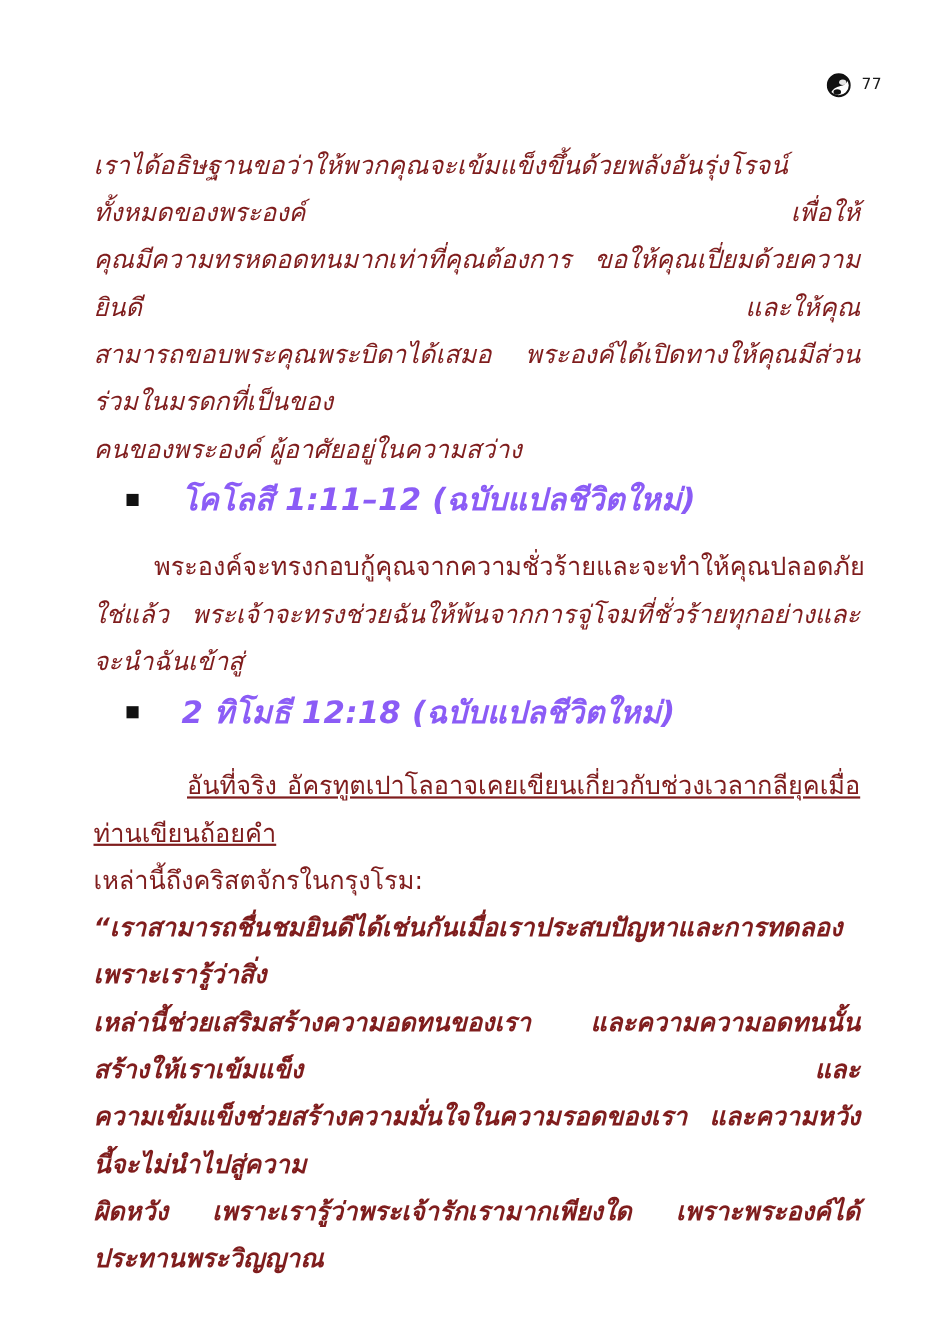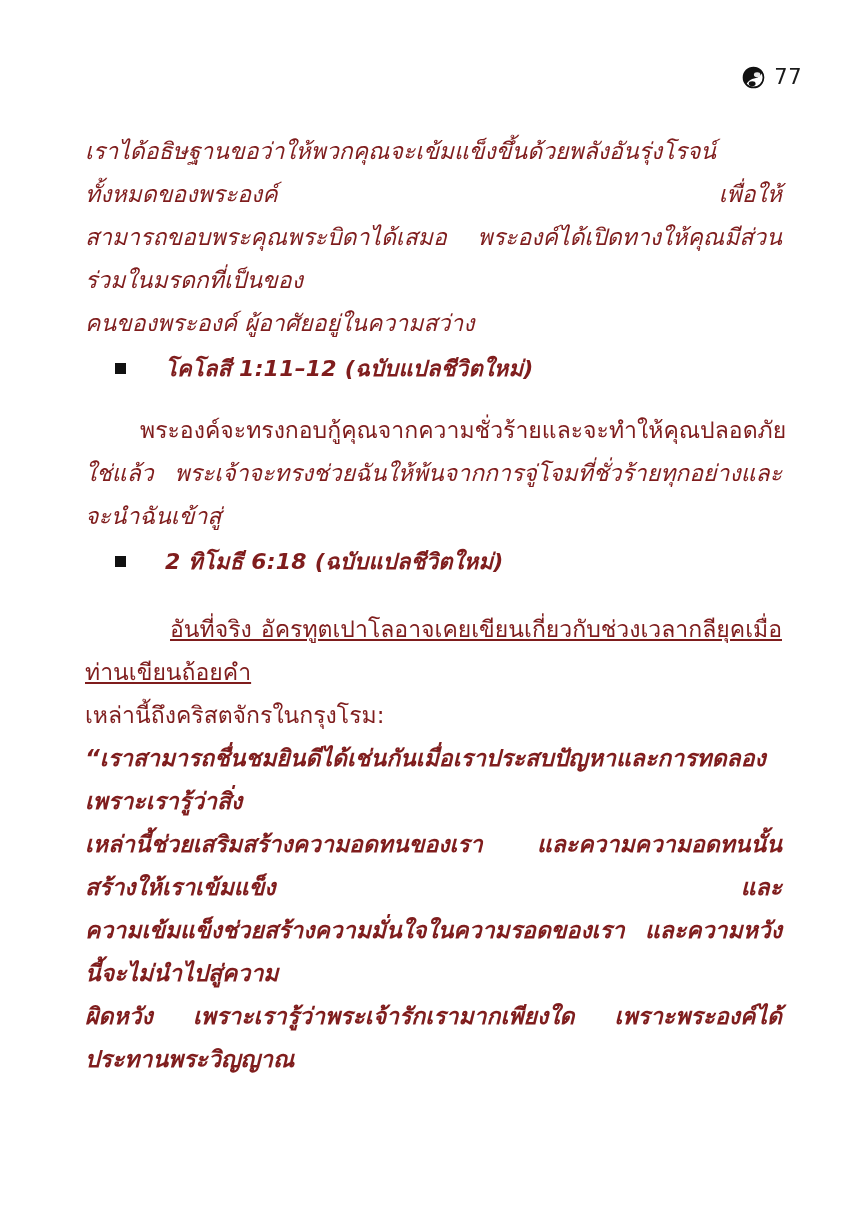--- a/index.html
+++ b/index.html
@@ -18,21 +18,21 @@
   }
   .page-header {
     display: flex;
     justify-content: flex-end;
     align-items: center;
     gap: 9px;
     padding: 64px 58px 0 0;
     height: 26px;
   }
   .page-number {
-    font-size: 21px;
+    font-size: 14px;
     color: #1a1a1a;
     letter-spacing: 0.5px;
   }
   .globe { width: 23px; height: 23px; display: block; }
   .content {
     padding: 0 78px 0 85px;
     box-sizing: border-box;
   }
   .line {
     font-size: 23px;
@@ -52,24 +52,24 @@
     margin: 2px 0 10px 0;
     height: 42px;
   }
   .bullet-square {
     width: 11px; height: 11px;
     background: #111;
     margin: 0 39px 0 30px;
     flex: 0 0 auto;
   }
   .ref-text {
-    font-size: 22px;
+    font-size: 28px;
     font-weight: 700;
     font-style: italic;
-    color: #7f1d1d;
+    color: #8b5cf6;
     letter-spacing: 0.2px;
     text-align: center;
   }
   .mt-p1 { margin-top: 40px; }
   .mt-p2 { margin-top: 20px; }
   .mt-p3 { margin-top: 26px; }
 </style>
 </head>
 <body>
 
@@ -82,39 +82,40 @@
       <ellipse cx="10.6" cy="18.4" rx="3.6" ry="2.6" fill="#111111"></ellipse>
       <ellipse cx="15.8" cy="9.2" rx="3.4" ry="2.6" fill="#ffffff" opacity="0.9"></ellipse>
     </svg>
     <span class="page-number">77</span>
   </div>
 
   <div class="content">
 
     <div class="verse-italic mt-p1">
       <div class="line just">เราได้อธิษฐานขอว่าให้พวกคุณจะเข้มแข็งขึ้นด้วยพลังอันรุ่งโรจน์ทั้งหมดของพระองค์ เพื่อให้</div>
+      <div class="line just">คุณมีความทรหดอดทนมากเท่าที่คุณต้องการ ขอให้คุณเปี่ยมด้วยความยินดี  และให้คุณ</div>
       <div class="line just">สามารถขอบพระคุณพระบิดาได้เสมอ พระองค์ได้เปิดทางให้คุณมีส่วนร่วมในมรดกที่เป็นของ</div>
       <div class="line">คนของพระองค์ ผู้อาศัยอยู่ในความสว่าง</div>
     </div>
 
     <div class="ref-row">
       <span class="bullet-square"></span>
       <span class="ref-text">โคโลสี 1:11–12 (ฉบับแปลชีวิตใหม่)</span>
     </div>
 
     <div class="mt-p2">
       <div class="line upright indent-sm">พระองค์จะทรงกอบกู้คุณจากความชั่วร้ายและจะทำให้คุณปลอดภัย</div>
       <div class="verse-italic">
         <div class="line just">ใช่แล้ว พระเจ้าจะทรงช่วยฉันให้พ้นจากการจู่โจมที่ชั่วร้ายทุกอย่างและจะนำฉันเข้าสู่</div>
       </div>
     </div>
 
     <div class="ref-row">
       <span class="bullet-square"></span>
-      <span class="ref-text">2 ทิโมธี 6:18 (ฉบับแปลชีวิตใหม่)</span>
+      <span class="ref-text">2 ทิโมธี 12:18 (ฉบับแปลชีวิตใหม่)</span>
     </div>
 
     <div class="mt-p3">
       <div class="line upright indent-md just">อันที่จริง อัครทูตเปาโลอาจเคยเขียนเกี่ยวกับช่วงเวลากลียุคเมื่อท่านเขียนถ้อยคำ</div>
       <div class="line upright">เหล่านี้ถึงคริสตจักรในกรุงโรม:</div>
     </div>
 
     <div class="quote">
       <div class="line just">“เราสามารถชื่นชมยินดีได้เช่นกันเมื่อเราประสบปัญหาและการทดลอง เพราะเรารู้ว่าสิ่ง</div>
       <div class="line just">เหล่านี้ช่วยเสริมสร้างความอดทนของเรา และความความอดทนนั้นสร้างให้เราเข้มแข็ง และ</div>

